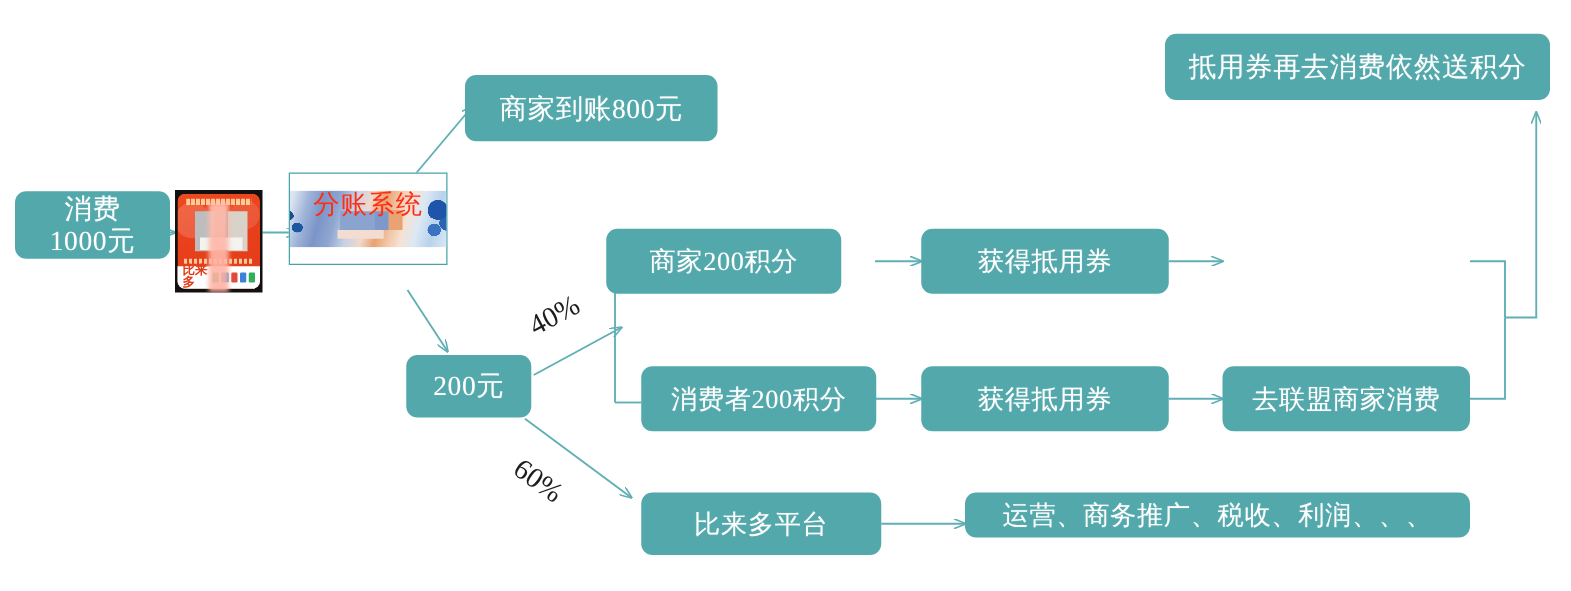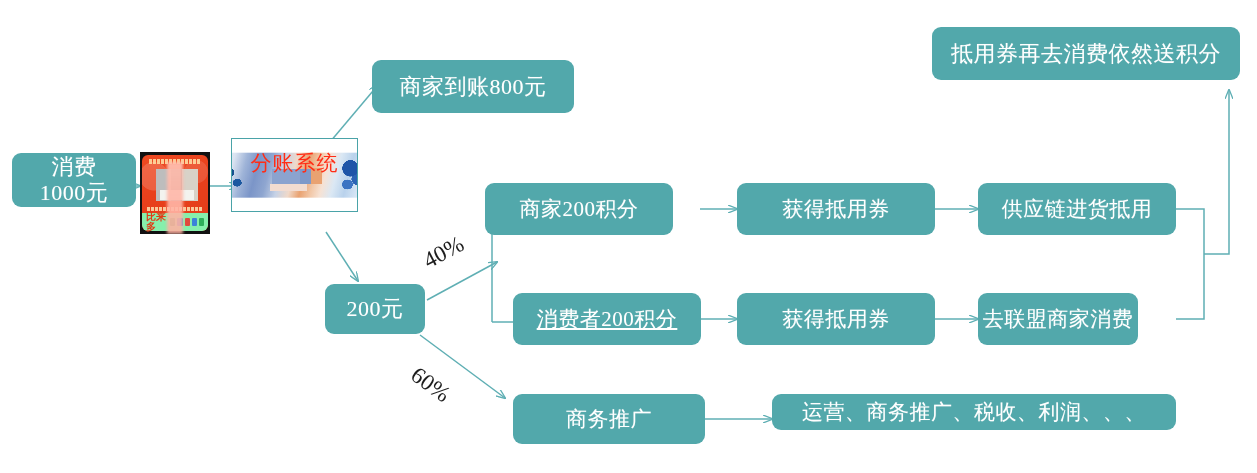--- a/index.html
+++ b/index.html
@@ -128,21 +128,21 @@
     position: absolute;
     left: 7px; right: 7px; top: 55px;
     height: 4px;
     background: repeating-linear-gradient(90deg,#ffe0b0 0 3px, transparent 3px 4px);
     opacity: .85;
   }
   .appicon .footer {
     position: absolute;
     left: 2px; right: 2px; bottom: 3px;
     height: 18px;
-    background: #86efac;
+    background: #ffffff;
     border-radius: 0 0 6px 6px;
     display: flex;
     align-items: center;
     padding: 0 4px;
     gap: 2px;
   }
   .appicon .flogo {
     font-size: 10px;
     font-weight: bold;
     color: #e23b18;
@@ -255,31 +255,30 @@
   </div>
 
   <div class="node" style="left:372px; top:40px; width:202px; height:53px;margin-top:20px;">商家到账800元</div>
 
   <div class="node" style="left:932px; top:27px; width:308px; height:53px;text-align:center;">抵用券再去消费依然送积分</div>
 
   <div class="node" style="left:325px; top:284px; width:100px; height:50px;">200元</div>
 
   <div class="node small" style="left:485px; top:183px; width:188px; height:52px;">商家200积分</div>
 
-  <div class="node small" style="left:513px; top:293px; width:188px; height:52px;text-decoration:underline;">消费者200积分</div>
+  <div class="node small" style="left:513px; top:293px; width:188px; height:52px;">消费者200积分</div>
 
   <div class="node small" style="left:737px; top:183px; width:198px; height:52px;">获得抵用券</div>
 
   <div class="node small" style="left:737px; top:293px; width:198px; height:52px;">获得抵用券</div>
 
-  <div class="node small" style="left:978px; top:183px; width:198px; height:52px;">供应链进货抵用</div>
-
-  <div class="node small" style="left:978px; top:293px; width:160px; height:52px;">去联盟商家消费</div>
-
-  <div class="node small" style="left:513px; top:394px; width:192px; height:50px;">商务推广</div>
+
+  <div class="node small" style="left:978px; top:293px; width:198px; height:52px;">去联盟商家消费</div>
+
+  <div class="node small" style="left:513px; top:394px; width:192px; height:50px;">比来多平台</div>
 
   <div class="node small" style="left:772px; top:394px; width:404px; height:36px;">运营、商务推广、税收、利润、、、</div>
 
   <div class="pct" style="left:419px; top:251px; transform:rotate(-28deg); transform-origin:left top;">40%</div>
 
   <div class="pct" style="left:421px; top:362px; transform:rotate(36deg); transform-origin:left top;">60%</div>
 
 </div>
 
 </body></html>

